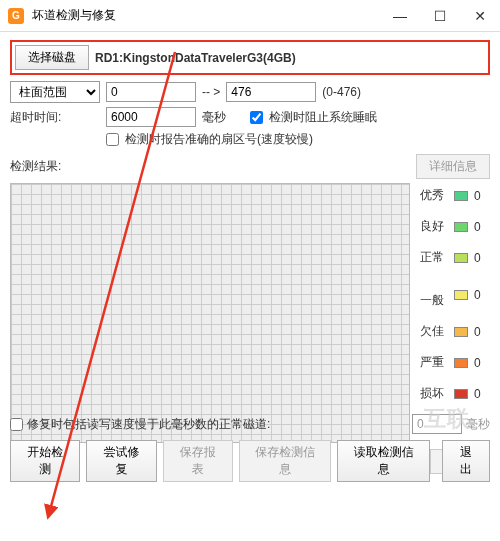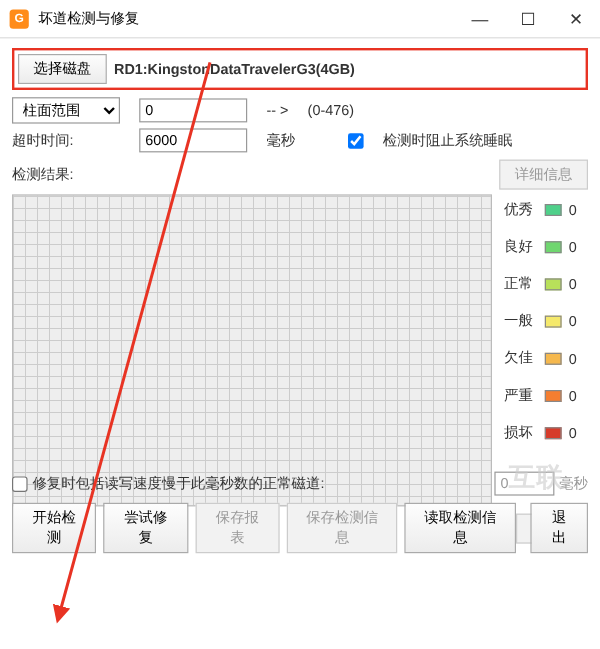--- a/index.html
+++ b/index.html
@@ -6,21 +6,21 @@
 body { background: #fff; width: 500px; height: 541px; position: relative; overflow: hidden; }
 .titlebar { height: 32px; display: flex; align-items: center; border-bottom: 1px solid #ddd; }
 .titlebar .appicon { width: 16px; height: 16px; margin: 0 8px; background: #ff8c1a; border-radius: 3px; display: flex; align-items: center; justify-content: center; color: #fff; font-size: 10px; font-weight: bold; }
 .titlebar .title { font-size: 12px; flex: 1; }
 .titlebar .ctrl { width: 40px; height: 32px; display: flex; align-items: center; justify-content: center; font-size: 14px; color: #333; }
 .content { padding: 8px 10px; position: relative; font-size: 12px; color: #333; }
 .diskrow { border: 2px solid #e83323; padding: 3px; display: flex; align-items: center; gap: 6px; margin-bottom: 6px; }
 .btn { background: linear-gradient(#fdfdfd,#ececec); border: 1px solid #aaa; padding: 3px 12px; font-size: 12px; cursor: pointer; }
 .btn:disabled { color: #999; background: #f2f2f2; border-color: #ccc; }
 .disklabel { font-weight: bold; font-size: 12px; }
-.row { display: flex; align-items: center; gap: 16px; margin-bottom: 4px; }
+.row { display: flex; align-items: center; gap: 6px; margin-bottom: 4px; }
 .select, .input { border: 1px solid #999; padding: 2px 4px; font-size: 12px; background: #fff; }
 .select { width: 90px; }
 .input { width: 90px; text-align: left; }
 .label-r { }
 .checkbox { width: 13px; height: 13px; }
 .resultarea { display: flex; gap: 10px; margin-top: 4px; }
 .gridbox { width: 400px; height: 260px; border: 1px solid #bbb; background: #eee; position: relative; background-image: repeating-linear-gradient(#ccc 0 1px, transparent 1px 10px), repeating-linear-gradient(90deg,#ccc 0 1px, transparent 1px 10px); }
 .legend { display: flex; flex-direction: column; gap: 14px; padding-top: 4px; font-size: 12px; }
 .legend-item { display: flex; align-items: center; gap: 6px; }
 .swatch { width: 14px; height: 10px; border: 1px solid #888; }
@@ -49,32 +49,37 @@
     <button class="btn">选择磁盘</button>
     <span class="disklabel">RD1:KingstonDataTravelerG3(4GB)</span>
   </div>
 
   <div class="row">
     <select class="select">
       <option>柱面范围</option>
     </select>
     <input class="input" value="0" style="">
     <span>-- &gt;</span>
+    <input class="input" value="476" style="">
     <span>(0-476)</span>
   </div>
 
   <div class="row">
     <span class="label-r" style="width:90px">超时时间:</span>
     <input class="input" value="6000" style="">
     <span>毫秒</span>
     <span style="width:12px"></span>
     <input type="checkbox" class="checkbox" checked="" style="">
     <span>检测时阻止系统睡眠</span>
   </div>
 
+  <div class="row" style="padding-left:96px">
+    <input type="checkbox" class="checkbox" style="">
+    <span>检测时报告准确的扇区号(速度较慢)</span>
+  </div>
 
   <div class="row" style="margin-top:6px">
     <span>检测结果:</span>
     <button class="btn detailbtn" disabled="">详细信息</button>
   </div>
 
   <div class="resultarea">
     <div class="gridbox"></div>
     <div class="legend" id="legend">
         <div class="legend-item">
@@ -86,21 +91,21 @@
           <span style="width: 28px;">良好</span>
           <div class="swatch" style="background: rgb(111, 214, 111);"></div>
           <span>0</span>
         </div>
         <div class="legend-item">
           <span style="width: 28px;">正常</span>
           <div class="swatch" style="background: rgb(184, 224, 90);"></div>
           <span>0</span>
         </div>
         <div class="legend-item">
-          <span style="width: 28px;">一般</span>
+          <span style="width: 28px; margin-top: 12px;">一般</span>
           <div class="swatch" style="background: rgb(245, 233, 107);"></div>
           <span>0</span>
         </div>
         <div class="legend-item">
           <span style="width: 28px;">欠佳</span>
           <div class="swatch" style="background: rgb(245, 184, 77);"></div>
           <span>0</span>
         </div>
         <div class="legend-item">
           <span style="width: 28px;">严重</span>

